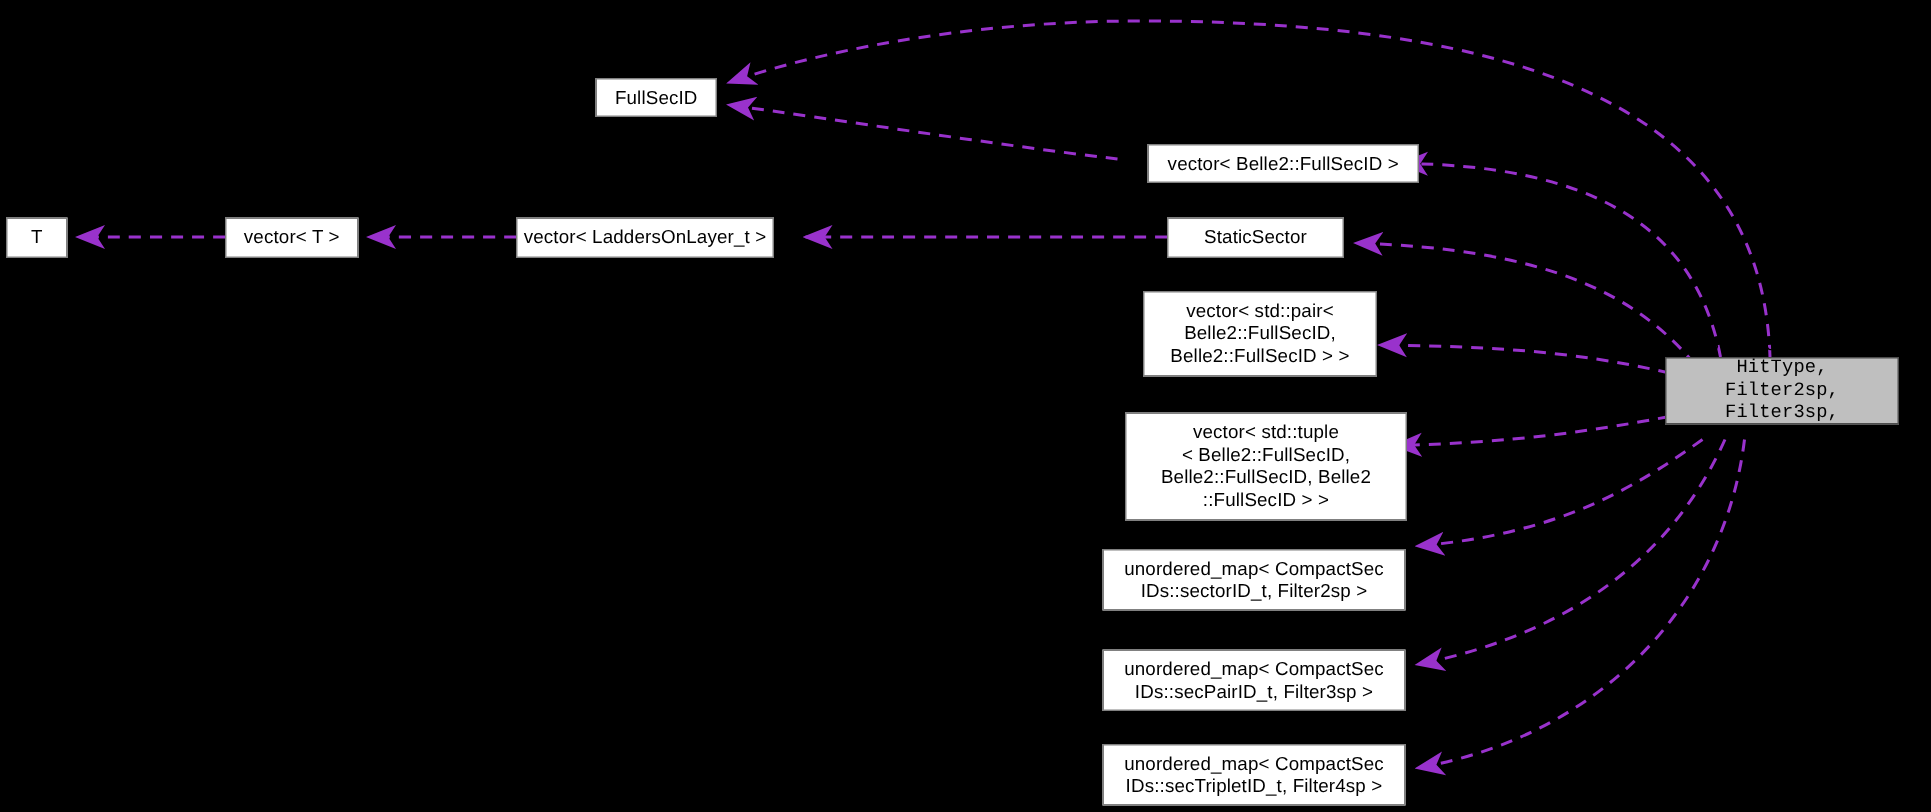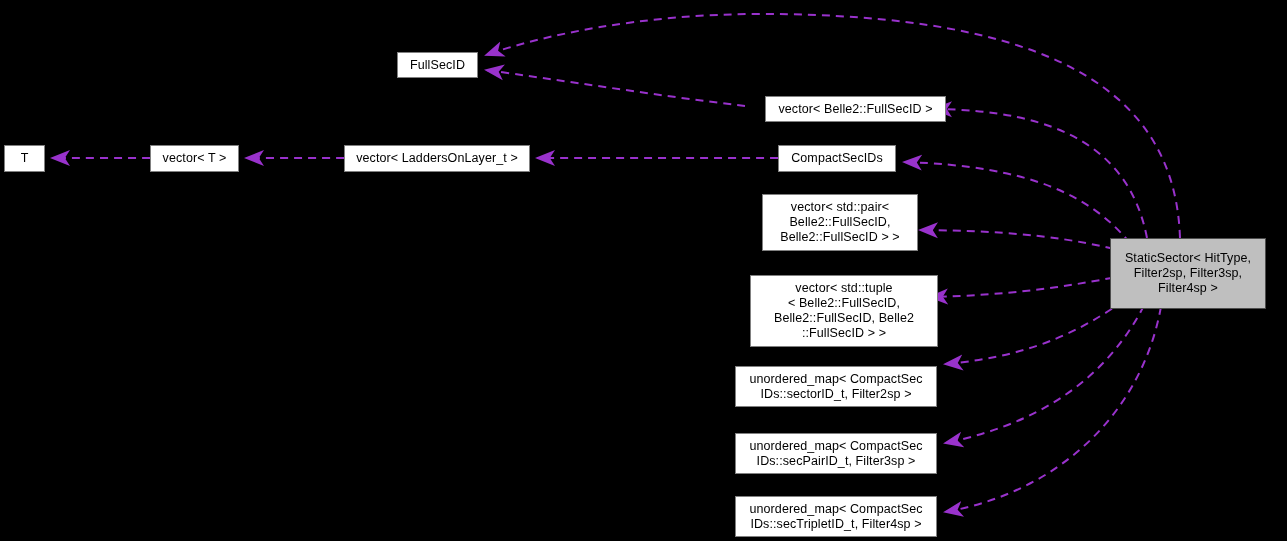--- a/index.html
+++ b/index.html
@@ -71,35 +71,35 @@
         <path d="M 1127,275 C 1060,288 1010,295 930,297" fill="none" stroke="#9932cc" stroke-width="2" stroke-dasharray="8,6" marker-end="url(#arrow-open)"></path>
         <path d="M 1135,293 C 1090,325 1040,356 945,364" fill="none" stroke="#9932cc" stroke-width="2" stroke-dasharray="8,6" marker-end="url(#arrow-open)"></path>
         <path d="M 1150,293 C 1120,360 1060,420 945,443" fill="none" stroke="#9932cc" stroke-width="2" stroke-dasharray="8,6" marker-end="url(#arrow-open)"></path>
         <path d="M 1163,293 C 1150,400 1070,490 945,512" fill="none" stroke="#9932cc" stroke-width="2" stroke-dasharray="8,6" marker-end="url(#arrow-open)"></path>
       </g>
   </svg>
 
   <div id="nodes">
       <div class="node" style="left: 4px; top: 145px; width: 41px; height: 27px;"><span>T</span></div>
       <div class="node" style="left: 150px; top: 145px; width: 89px; height: 27px;"><span>vector&lt; T &gt;</span></div>
-      <div class="node" style="left: 344px; top: 145px; width: 186px; height: 27px;"><span>vector&lt; LaddersOnLayer_t &gt;</span></div>
+      <div class="node" style="left: 344px; top: 145px; width: 172px; height: 27px;"><span>vector&lt; LaddersOnLayer_t &gt;</span></div>
       <div class="node" style="left: 397px; top: 52px; width: 81px; height: 26px;"><span>FullSecID</span></div>
       <div class="node" style="left: 745px; top: 96px; width: 181px; height: 26px; margin-left: 20px;"><span>vector&lt; Belle2::FullSecID &gt;</span></div>
-      <div class="node" style="left: 778px; top: 145px; width: 118px; height: 27px;"><span>CompactSecIDs</span></div>
+      <div class="node" style="left: 778px; top: 145px; width: 118px; height: 27px;"><span>StaticSector</span></div>
       <div class="node" style="left: 762px; top: 194px; width: 156px; height: 57px;"><span>vector&lt; std::pair&lt;
 Belle2::FullSecID,
 Belle2::FullSecID &gt; &gt;</span></div>
       <div class="node" style="left: 750px; top: 275px; width: 188px; height: 72px;"><span>vector&lt; std::tuple
 &lt; Belle2::FullSecID,
 Belle2::FullSecID, Belle2
 ::FullSecID &gt; &gt;</span></div>
       <div class="node" style="left: 735px; top: 366px; width: 202px; height: 41px;"><span>unordered_map&lt; CompactSec
 IDs::sectorID_t, Filter2sp &gt;</span></div>
       <div class="node" style="left: 735px; top: 433px; width: 202px; height: 41px;"><span>unordered_map&lt; CompactSec
 IDs::secPairID_t, Filter3sp &gt;</span></div>
       <div class="node" style="left: 735px; top: 496px; width: 202px; height: 41px;"><span>unordered_map&lt; CompactSec
 IDs::secTripletID_t, Filter4sp &gt;</span></div>
-      <div class="node central" style="left: 1110px; top: 238px; width: 156px; height: 71px;"><span>StaticSector&lt; HitType,
+      <div class="node central" style="left: 1110px; top: 238px; width: 156px; height: 45px; font-family: Liberation Mono, monospace;"><span>StaticSector&lt; HitType,
 Filter2sp, Filter3sp,
 Filter4sp &gt;</span></div>
     </div>
 
 </div>
 
 </body></html>

